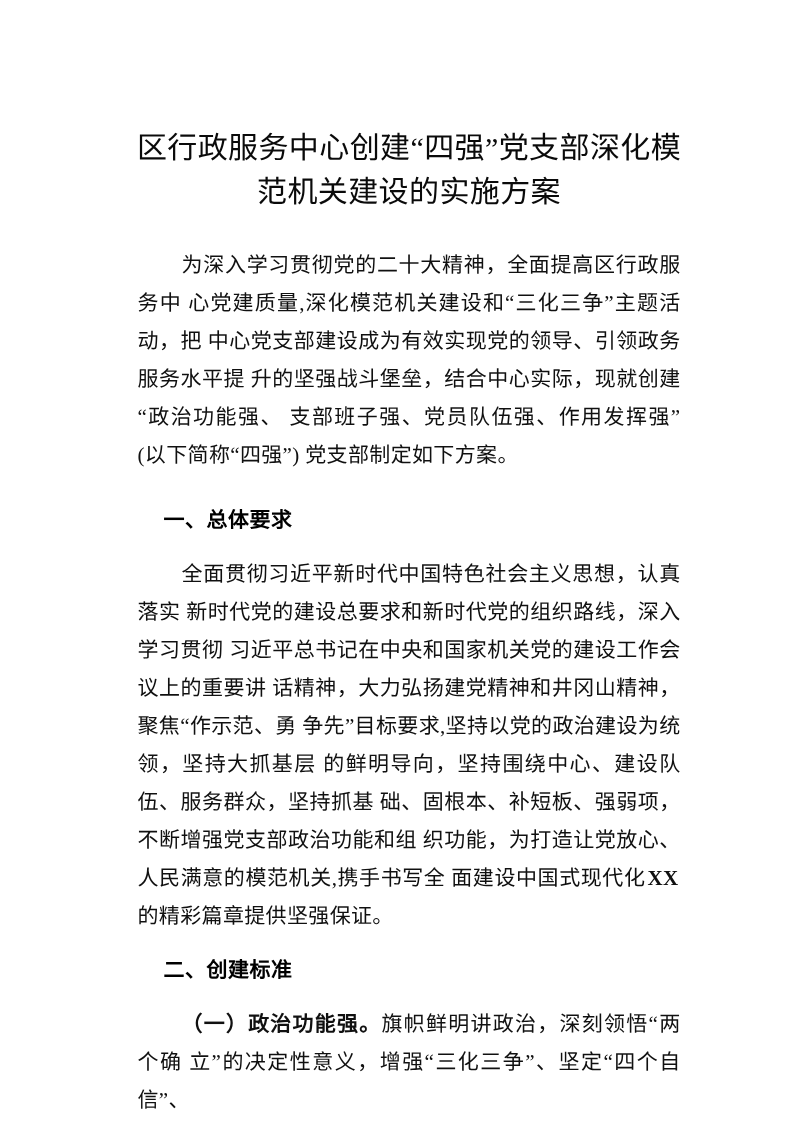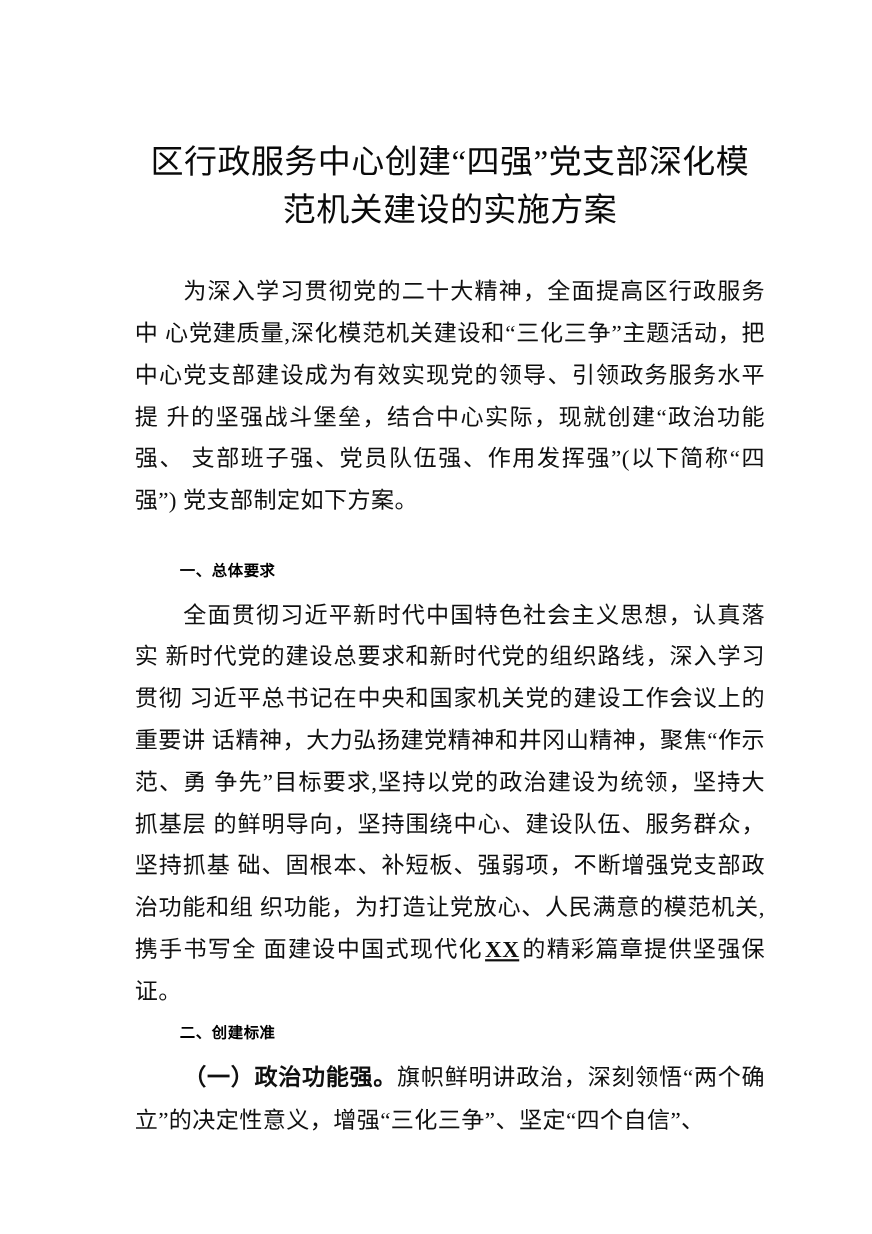--- a/index.html
+++ b/index.html
@@ -43,34 +43,34 @@
     text-align: center;
     letter-spacing: 0.4px;
     color: #0a0a0a;
     white-space: pre-line;
   }
 
   
   .heading {
     margin: 0;
     font-family: "DejaVu Sans", "Liberation Sans", sans-serif;
-    font-size: 14px;
+    font-size: 21px;
     line-height: 38px;
     font-weight: 700;
     text-indent: 42px;
     letter-spacing: 0.5px;
     color: #000000;
   }
 
   .heading-1 { margin-top: 27px; }
   .heading-2 { margin-top: 0px; }
 
   
   .para {
-    margin: 1px;
+    margin: 16px;
     font-family: "Liberation Serif", "DejaVu Serif", serif;
     font-size: 21px;
     line-height: 38px;
     font-weight: 400;
     text-align: justify;
     text-justify: inter-character;
     text-indent: 44px;
     letter-spacing: 0.35px;
     color: #101010;
     word-break: break-all;
@@ -82,21 +82,20 @@
   .run-bold {
     font-family: Liberation Sans, sans-serif;
     font-weight: 700;
     letter-spacing: 0.3px;
   }
 
   .latin {
     font-family: "Liberation Serif", "DejaVu Serif", serif;
     font-weight: 700;
     padding: 0 2px;
-    text-decoration: underline;
   }
 </style>
 </head>
 <body>
 
 <div class="page">
   <div class="content">
 
     <h1 class="doc-title">区行政服务中心创建“四强”党支部深化模
 范机关建设的实施方案</h1>

